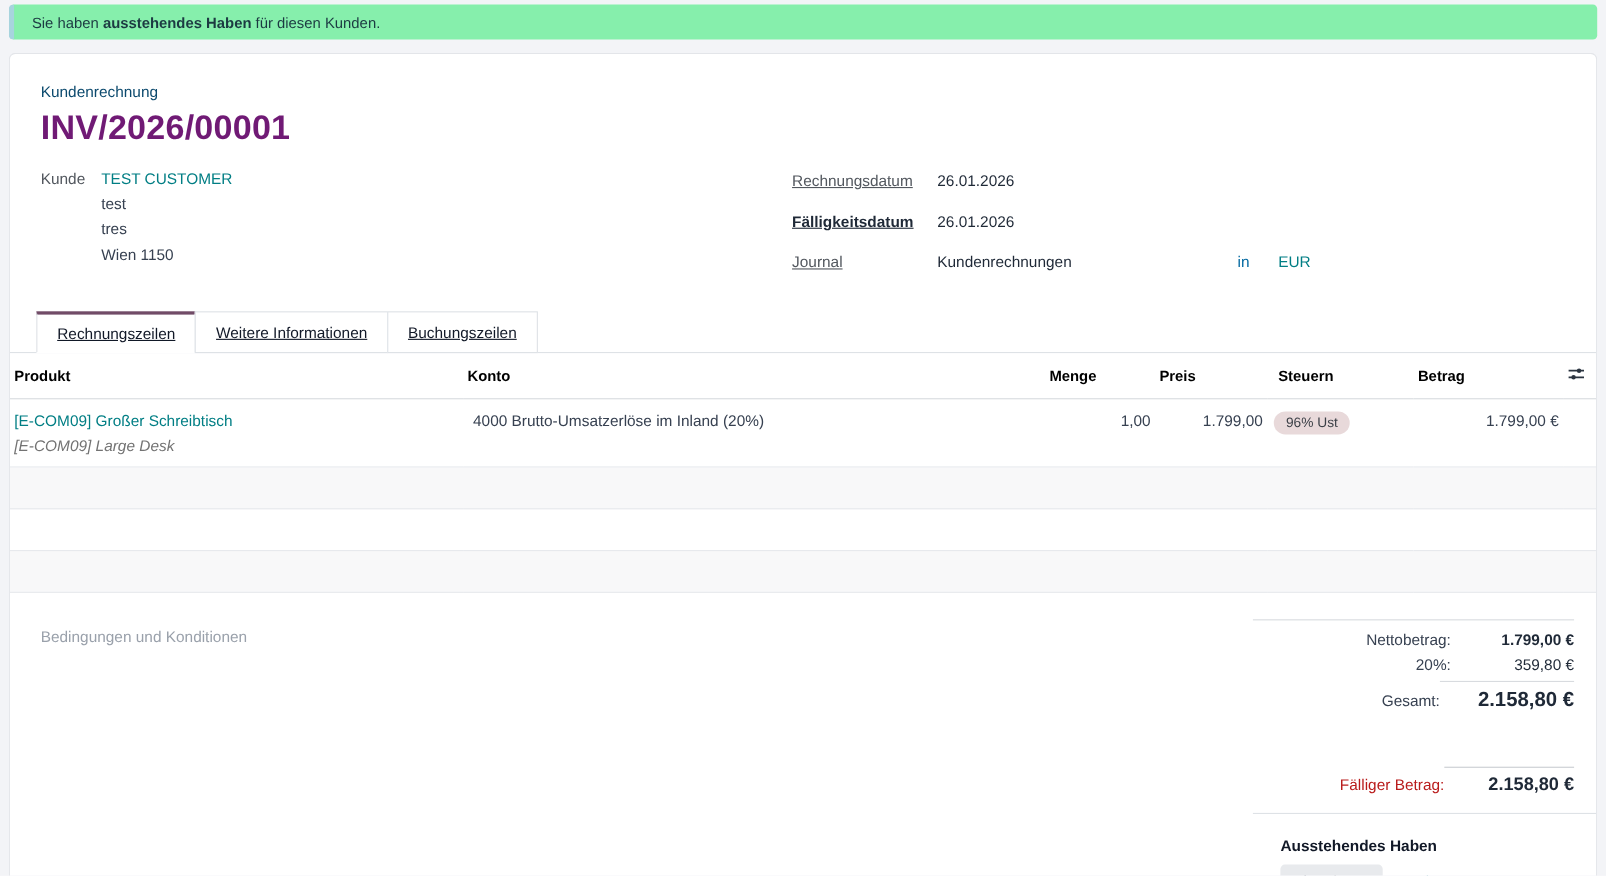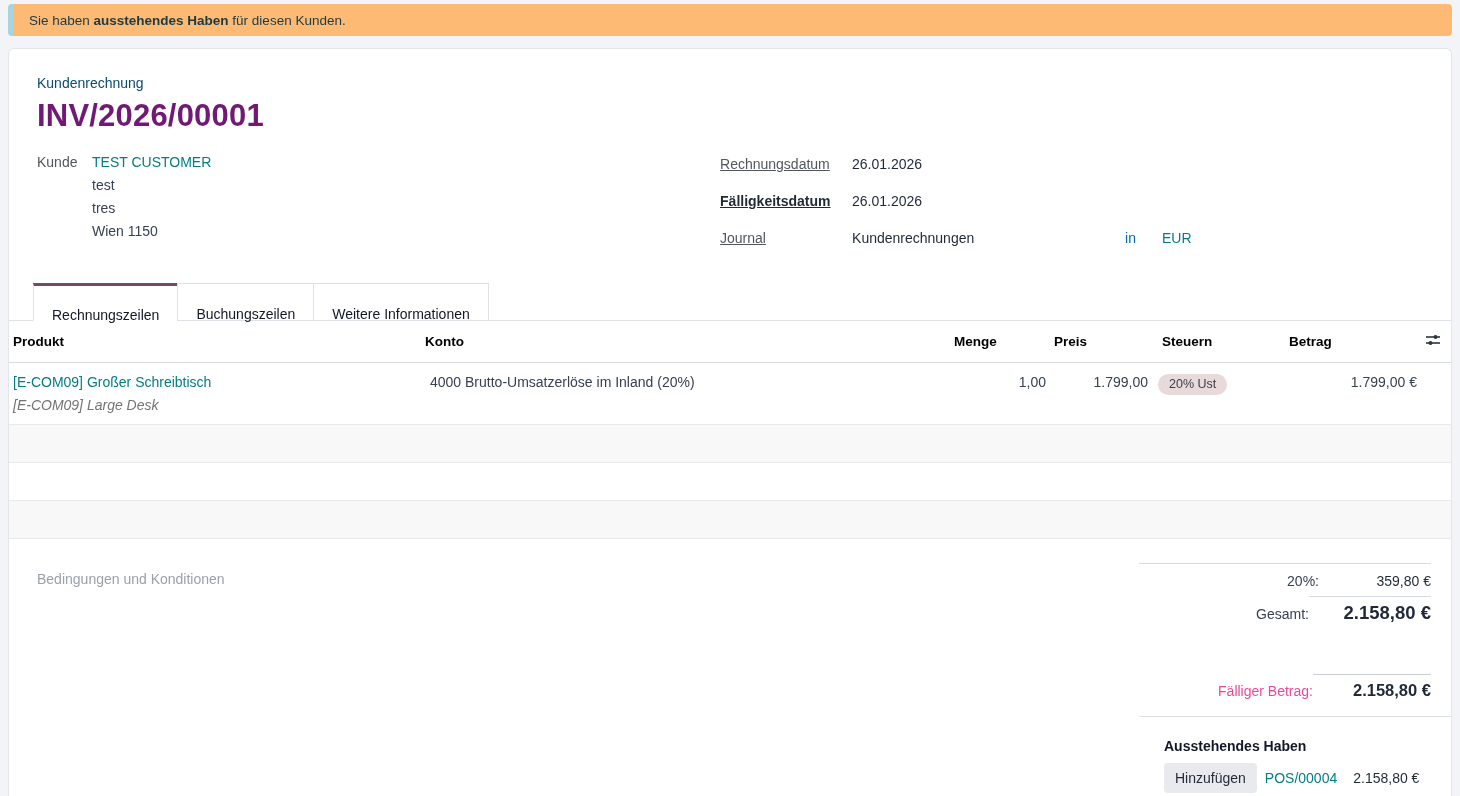--- a/index.html
+++ b/index.html
@@ -5,21 +5,21 @@
   * { box-sizing: border-box; margin: 0; padding: 0; }
   html, body {
     width: 1460px; height: 796px; overflow: hidden;
     background: #f3f4f7;
     font-family: "Liberation Sans", sans-serif;
     font-size: 14px; color: #374151;
   }
   
   .banner {
     margin: 4px 8px 12px 8px; height: 32px;
-    background: #fdba74; border-left: 5px solid #a7d4de;
+    background: #86efac; border-left: 5px solid #a7d4de;
     border-radius: 4px; display: flex; align-items: center;
     padding-left: 16px; font-size: 13.5px; color: #1c3a42;
   }
   .banner b { font-weight: 700; }
   
   .card {
     margin: 0 8px; background: #ffffff;
     border: 1px solid #e3e5e9; border-bottom: none;
     border-radius: 6px 6px 0 0;
     height: 752px; position: relative; overflow: hidden;
@@ -37,24 +37,24 @@
   .fields-right .f-label { width: 132px; text-decoration: underline; }
   .f-label.bold { font-weight: 700; color: #1f2937; }
   .f-value { color: #1f2937; }
   .f-value.fixedw { width: 273px; flex: none; }
   a.link { color: #017e84; text-decoration: none; cursor: pointer; }
   .addr div { color: #374151; margin-top: 7px; }
   .journal-in { color: #0369a1; margin-right: 26px; }
   
   .tabs { display: flex; padding-left: 24px; margin-top: 16px; border-bottom: 1px solid #dee2e6; }
   .tab {
-    padding: 12px 18px; line-height: 37px; height: 38px;
+    padding: 0 18px; line-height: 37px; height: 38px;
     border: 1px solid #dee2e6; border-bottom: none;
     color: #111827; cursor: pointer; background: #fff;
-    margin-bottom: -1px; position: relative;
+    margin-bottom: -1px; position: relative; text-decoration: underline;
   }
   .tab + .tab { margin-left: -1px; }
   .tab.active { border-top: 3px solid #714b67; line-height: 35px; border-bottom: 1px solid #fff; }
   .tab:not(.active) { border-bottom: 1px solid #dee2e6; }
   
   table.lines { width: 100%; border-collapse: collapse; table-layout: fixed; }
   table.lines th {
     font-size: 13.5px; font-weight: 700; color: #000000;
     padding: 12px 4px; border-bottom: 1px solid #d8dbdf; text-align: left;
   }
@@ -76,21 +76,21 @@
   .bottom-right { width: 292px; }
   .totals { width: 100%; border-top: 1px solid #d8dbdf; padding-top: 9px; }
   .trow { display: flex; justify-content: flex-end; align-items: baseline; margin-bottom: 7px; }
   .t-label { color: #374151; text-align: right; }
   .t-value { width: 112px; text-align: right; color: #1f2937; flex: none; }
   .t-value.bold { font-weight: 700; }
   .trow.grand { margin-top: 2px; }
   .trow.grand .t-label { font-size: 14px; }
   .trow.grand .t-value { font-size: 18.5px; font-weight: 700; border-top: 1px solid #d8dbdf; padding-top: 5px; width: 122px; }
   .amount-due-row { display: flex; justify-content: flex-end; align-items: baseline; margin-top: 50px; }
-  .amount-due-row .t-label { color: #ec4899; }
+  .amount-due-row .t-label { color: #b91c1c; }
   .amount-due-row .t-value { font-size: 16.5px; font-weight: 700; border-top: 1px solid #c9ccd1; padding-top: 6px; width: 118px; }
   .divider { border-top: 1px solid #dee2e6; margin: 16px -20px 0 0; }
   .outstanding { padding-left: 25px; margin-top: 21px; }
   .outstanding-heading { font-weight: 700; color: #111827; margin-bottom: 9px; }
   .outstanding-row { display: flex; align-items: center; }
   .btn-add {
     background: #e8eaed; border: none; border-radius: 4px;
     padding: 7px 11px; font-size: 14px; color: #1f2937;
     font-family: "Liberation Sans", sans-serif; cursor: pointer;
   }
@@ -138,22 +138,22 @@
         <div class="f-label">Journal</div>
         <div class="f-value fixedw">Kundenrechnungen</div>
         <span class="journal-in">in</span>
         <a class="link">EUR</a>
       </div>
     </div>
   </div>
 
   <div class="tabs">
     <div class="tab active">Rechnungszeilen</div>
+    <div class="tab">Weitere Informationen</div>
     <div class="tab">Buchungszeilen</div>
-    <div class="tab">Weitere Informationen</div>
   </div>
 
   <table class="lines">
     <colgroup>
       <col style="width:412px">
         <col style="width:529px">
         <col style="width:100px">
       <col style="width:102px">
         <col style="width:133px">
         <col style="width:136px">
@@ -182,21 +182,21 @@
     <tbody>
       <tr>
         <td class="pl">
           <a class="link">[E-COM09] Großer Schreibtisch</a>
           <div class="product-desc">[E-COM09] Large Desk</div>
         </td>
         <td style="padding-left:9px">4000 Brutto-Umsatzerlöse im Inland (20%)</td>
         <td class="num">1,00</td>
         <td class="num">1.799,00</td>
         <td style="padding-left:6px">
-          <span class="tax-badge">20% Ust</span>
+          <span class="tax-badge">96% Ust</span>
         </td>
         <td class="num">1.799,00 €</td>
         <td></td>
       </tr>
       <tr class="empty-row shade">
           <td colspan="7"></td>
         </tr>
       <tr class="empty-row">
           <td colspan="7"></td>
         </tr>
@@ -205,20 +205,24 @@
         </tr>
     </tbody>
   </table>
 
   <div class="bottom">
     <div class="notes-placeholder">Bedingungen und Konditionen</div>
 
     <div class="bottom-right">
       <div class="totals">
         <div class="trow">
+          <span class="t-label">Nettobetrag:</span>
+          <span class="t-value bold">1.799,00 €</span>
+        </div>
+        <div class="trow">
           <span class="t-label">20%:</span>
           <span class="t-value">359,80 €</span>
         </div>
         <div class="trow grand">
           <span class="t-label">Gesamt:</span>
           <span class="t-value">2.158,80 €</span>
         </div>
       </div>
 
       <div class="amount-due-row">

